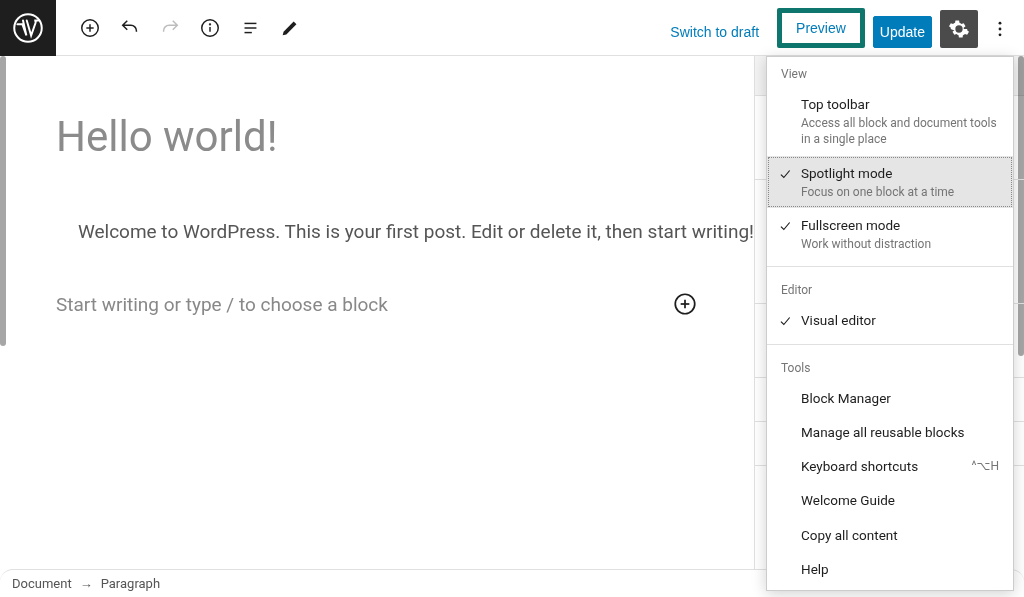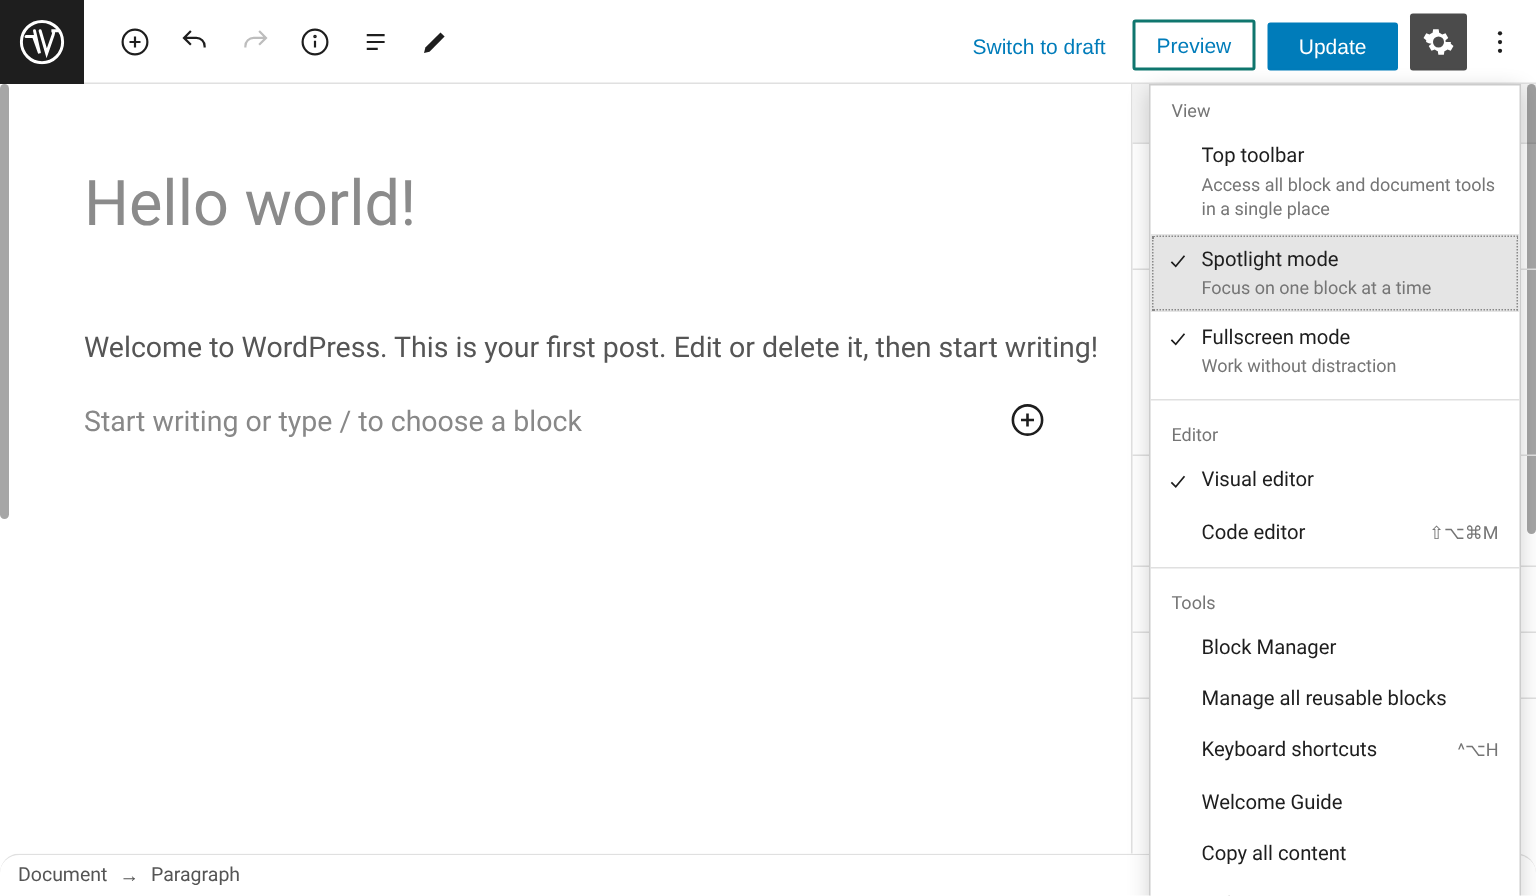--- a/index.html
+++ b/index.html
@@ -67,32 +67,32 @@
     color: #007cba;
     background: none;
     border: none;
     font-size: 14px;
     padding: 8px 10px;
     cursor: pointer;
   }
   .outline-btn {
     color: #007cba;
     background: #fff;
-    border: 2px solid #0f766e;
+    border: 5px solid #0f766e;
     font-size: 14px;
     padding: 7px 14px;
     border-radius: 2px;
     cursor: pointer;
   }
   .primary-btn {
     color: #fff;
     background: #007cba;
     border: 1px solid #007cba;
     font-size: 14px;
-    padding: 7px 20px;
+    padding: 7px 6px;
     border-radius: 2px;
     cursor: pointer;
   }
   .settings-btn {
     width: 38px;
     height: 38px;
     background: #4b4b4b;
     color: #fff;
     display: flex;
     align-items: center;
@@ -135,21 +135,22 @@
   .post-title {
     font-size: 42px;
     font-weight: 400;
     color: #8b8b8b;
     margin-bottom: 56px;
   }
   .post-body {
     font-size: 19px;
     line-height: 1.6;
     color: #555;
-    margin-bottom: 20px;
+    margin-bottom: 44px;
+    text-align: right;
   }
   .placeholder-row {
     display: flex;
     align-items: center;
     justify-content: space-between;
     font-size: 19px;
     color: #888;
     padding-right: 56px;
     gap: 36px;
   }
@@ -404,27 +405,20 @@
     <span class="dd-check">
         <svg viewBox="0 0 24 24">
           <polyline points="5 13 10 18 20 6"></polyline>
         </svg>
       </span>
     <div class="dd-body">
         <div class="dd-title">Visual editor</div>
       </div>
   </div>
 
-  <div class="dd-item">
-    <span class="dd-check"></span>
-    <div class="dd-body">
-        <div class="dd-title">Code editor</div>
-      </div>
-    <span class="dd-shortcut">⇧⌥⌘M</span>
-  </div>
 
   <div class="dd-sep"></div>
   <div class="dd-section-label">Tools</div>
 
   <div class="dd-item">
     <span class="dd-check"></span>
     <div class="dd-body">
         <div class="dd-title">Block Manager</div>
       </div>
   </div>

